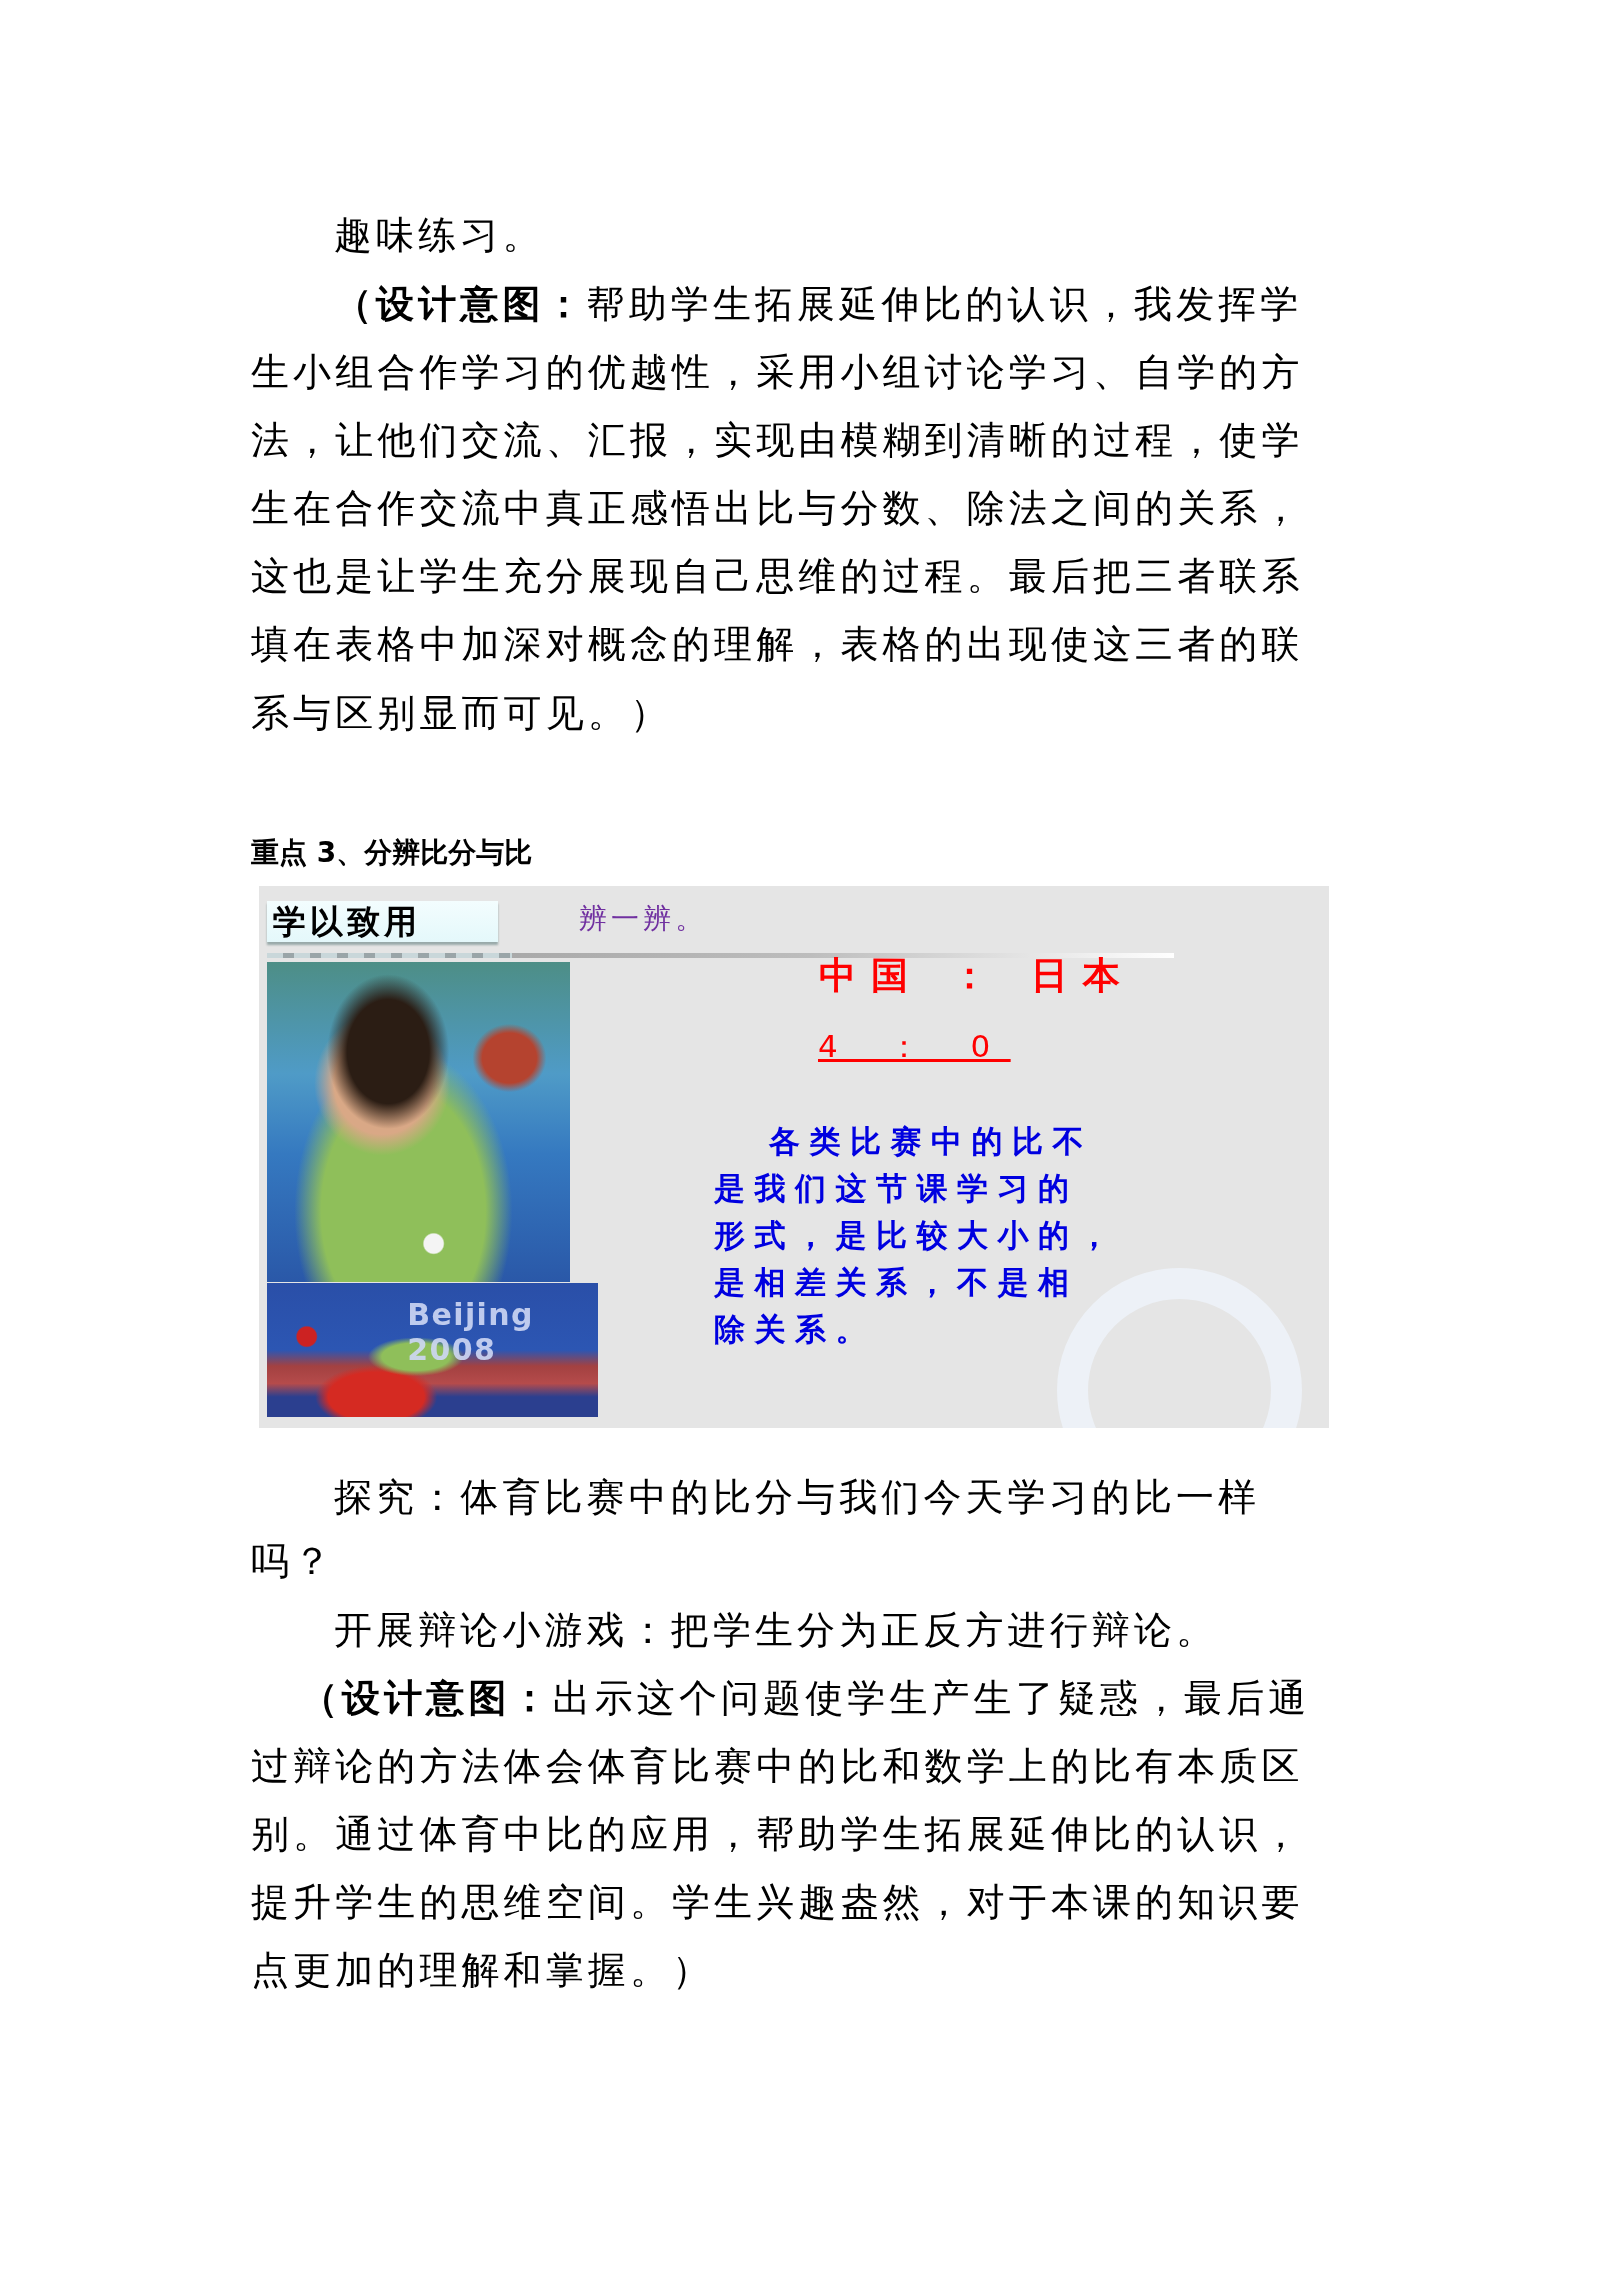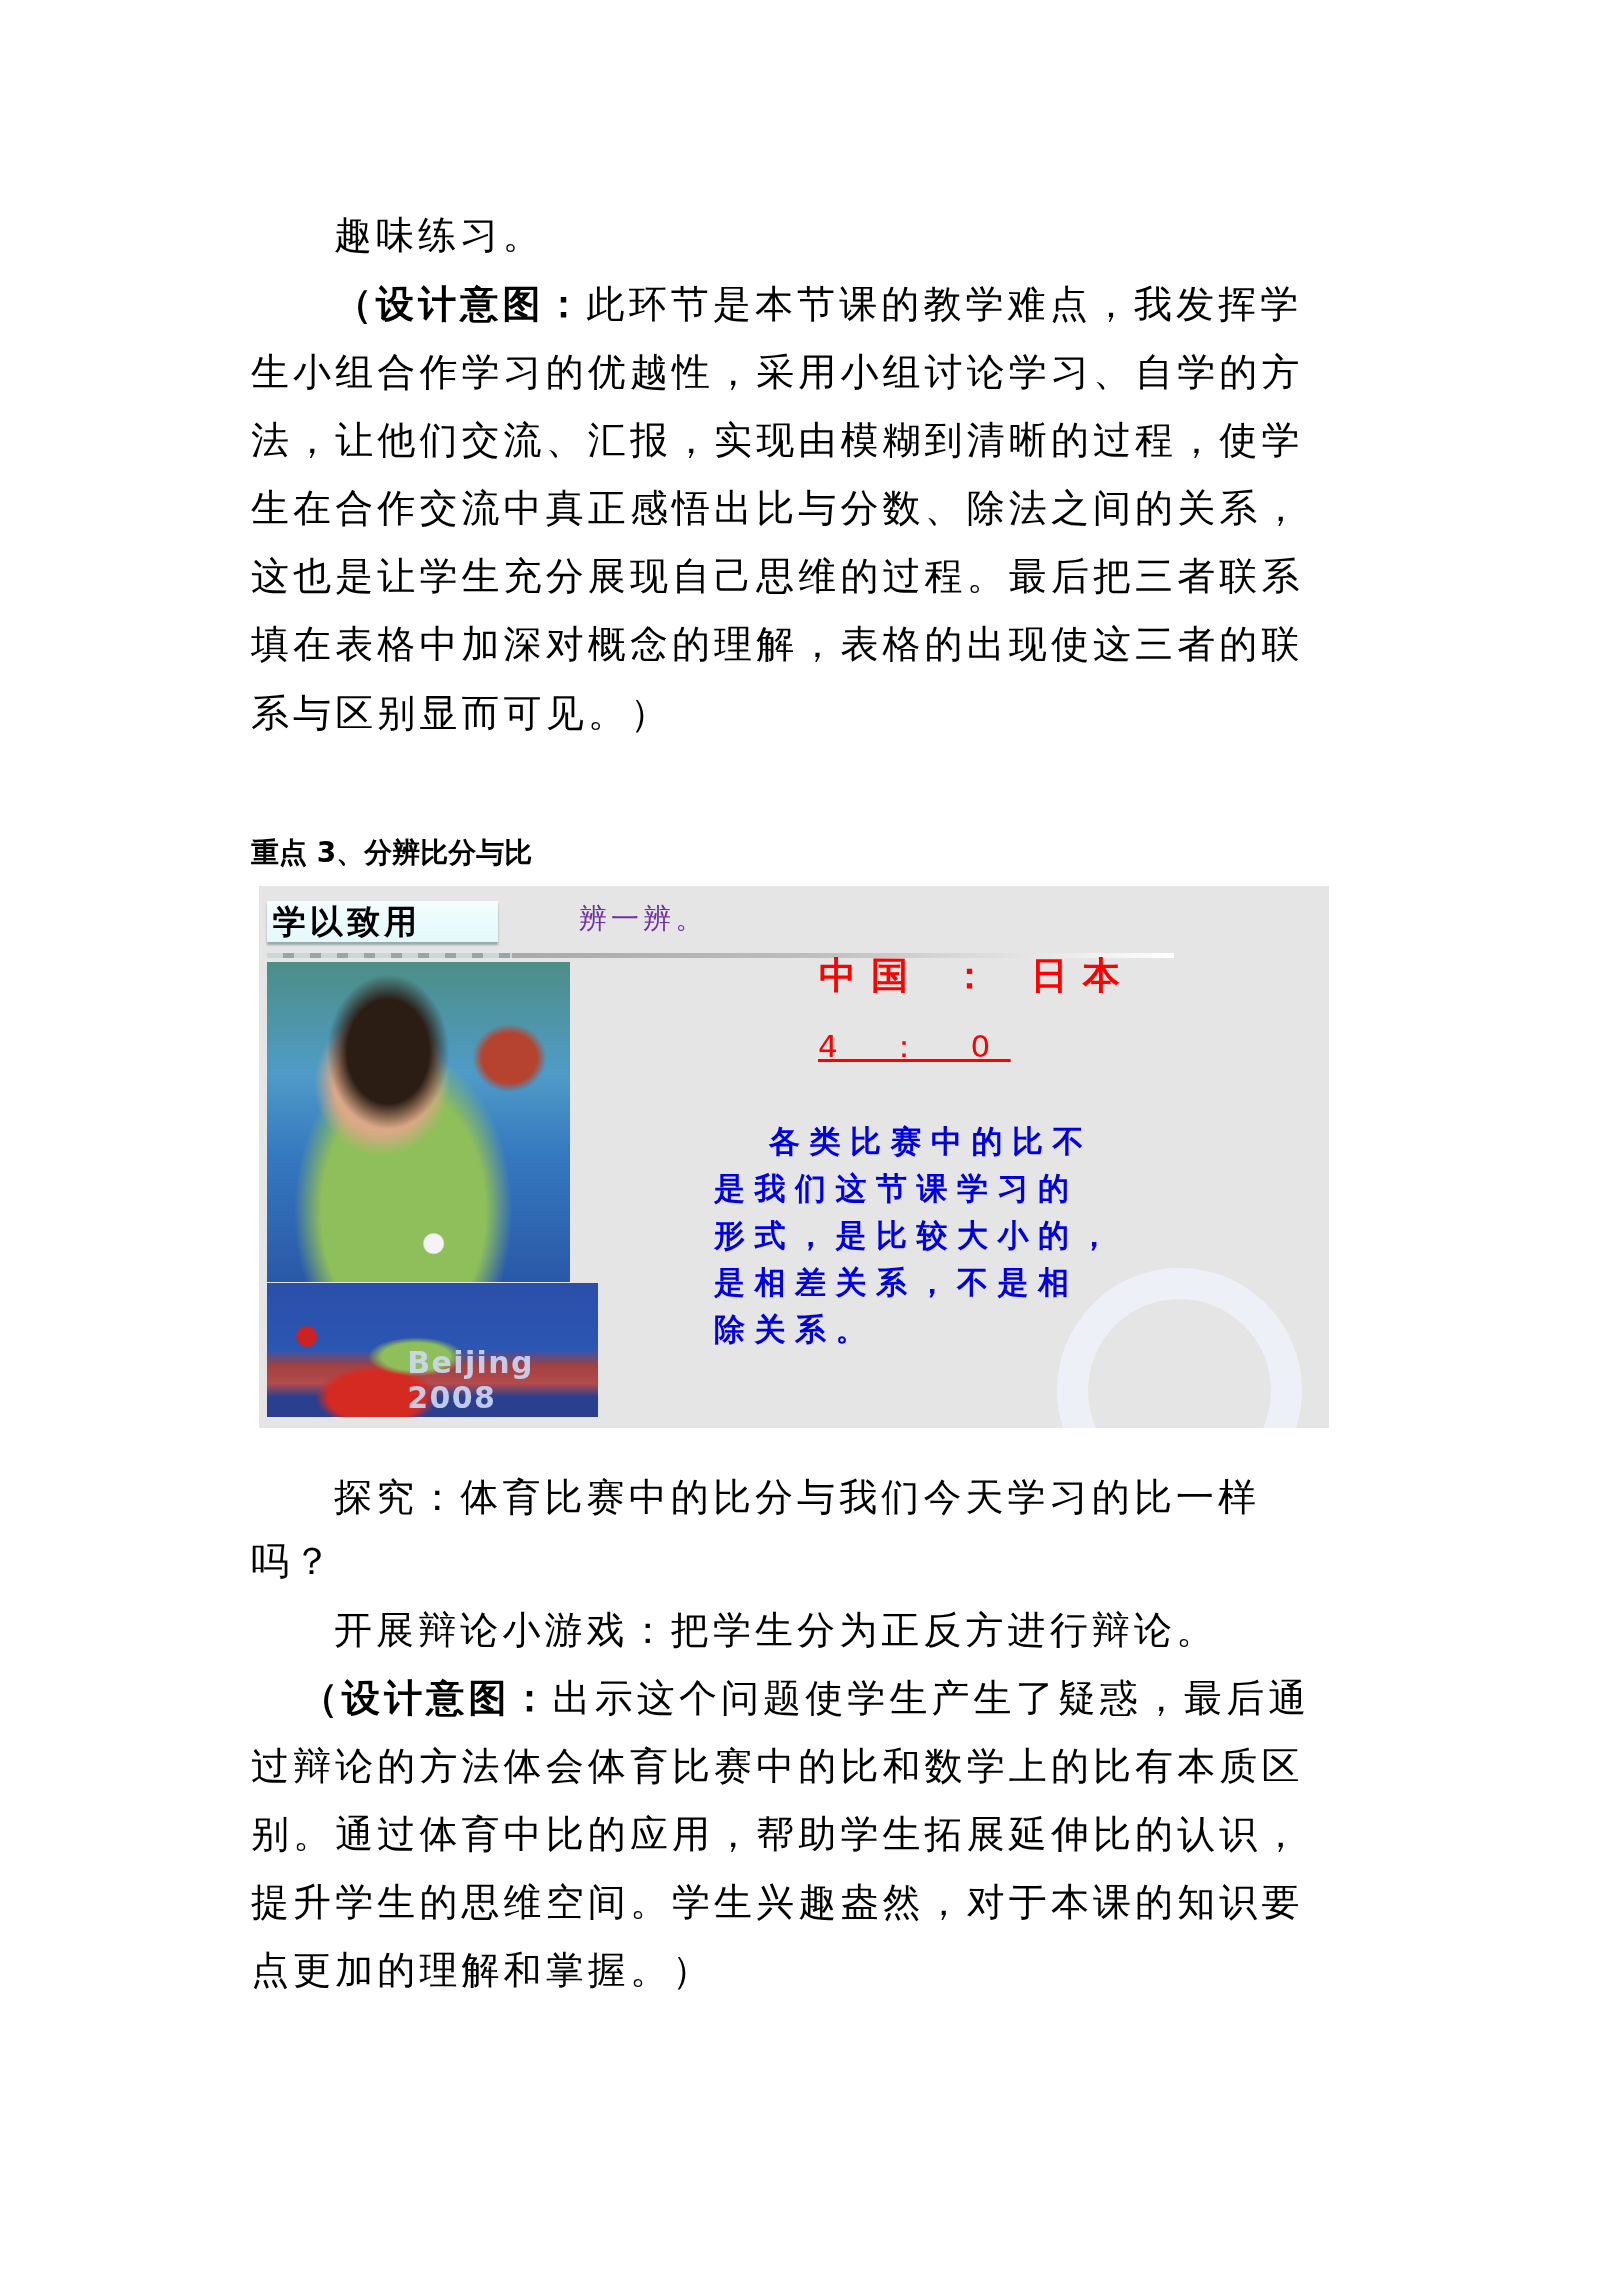--- a/index.html
+++ b/index.html
@@ -31,37 +31,37 @@
               radial-gradient(ellipse at 80% 30%, #b5432f 0 27px, transparent 37px),
               radial-gradient(ellipse at 45% 78%, #8fbf5a 0 82px, transparent 109px),
               linear-gradient(#4d8e86 0%, #4f9bc7 35%, #3579c0 60%, #2a58a8 100%); }
   .photo2 { position:absolute; left:8.2px; top:397px; width:331px; height:134px;
             background:
               radial-gradient(ellipse at 45% 55%, #8fbf5a 0 34px, transparent 48px),
               radial-gradient(ellipse at 33% 85%, #d52a22 0 48px, transparent 61px),
               radial-gradient(circle at 12% 40%, #cc2222 0 9.5px, transparent 11px),
               linear-gradient(#2a4fa8 0%, #2c56b3 50%, #a34141 62%, #b54b4b 75%, #2b3f8f 85%, #2b3f8f 100%); }
   .photo2 .olympic { position:absolute; left:140px; top:13.6px; color:#cfd8f5; font-size:30px; font-weight:bold;
-                     font-family:"DejaVu Sans", sans-serif; letter-spacing:1.4px; opacity:.9;margin-top:48px; }
+                     font-family:"DejaVu Sans", sans-serif; letter-spacing:1.4px; opacity:.9; }
   .watermark { position:absolute; left:798px; top:382px; width:245px; height:245px; border-radius:50%;
                border:31px solid #edf1f7; box-sizing:border-box; }
   .score-teams { position:absolute; left:532px; top:65px; color:#ff0000; font-size:37px; font-weight:bold;
                  letter-spacing:15px; font-family:"DejaVu Serif", serif; white-space:nowrap;margin-left:28px; }
   .score-value { position:absolute; left:559px; top:140px; color:#ff0000; font-size:31px;
                  letter-spacing:20.5px; font-family:"DejaVu Sans", sans-serif; white-space:nowrap;text-decoration:underline; }
   .note { position:absolute; left:455px; top:232px; color:#0000e0; font-size:31px; font-weight:bold;
           line-height:47px; letter-spacing:9.5px; font-family:"DejaVu Serif", serif; }
   .note div { white-space:nowrap; }
   .note .first { padding-left:55px; }
 </style>
 </head>
 <body>
 
 <div class="line indent" style="top:211px">趣味练习。</div>
-<div class="line indent" style="top:280px"><span class="bold">（设计意图：</span><span>此环节是本节课的教学难点，我发挥学</span></div>
+<div class="line indent" style="top:280px"><span class="bold">（设计意图：</span><span>帮助学生拓展延伸比的认识，我发挥学</span></div>
 <div class="line" style="top:348px">生小组合作学习的优越性，采用小组讨论学习、自学的方</div>
 <div class="line" style="top:416px">法，让他们交流、汇报，实现由模糊到清晰的过程，使学</div>
 <div class="line" style="top:484px">生在合作交流中真正感悟出比与分数、除法之间的关系，</div>
 <div class="line" style="top:552px">这也是让学生充分展现自己思维的过程。最后把三者联系</div>
 <div class="line" style="top:620px">填在表格中加深对概念的理解，表格的出现使这三者的联</div>
 <div class="line" style="top:689px">系与区别显而可见。）</div>
 
 <div class="heading">重点 3、分辨比分与比</div>
 
 <div class="slide">

